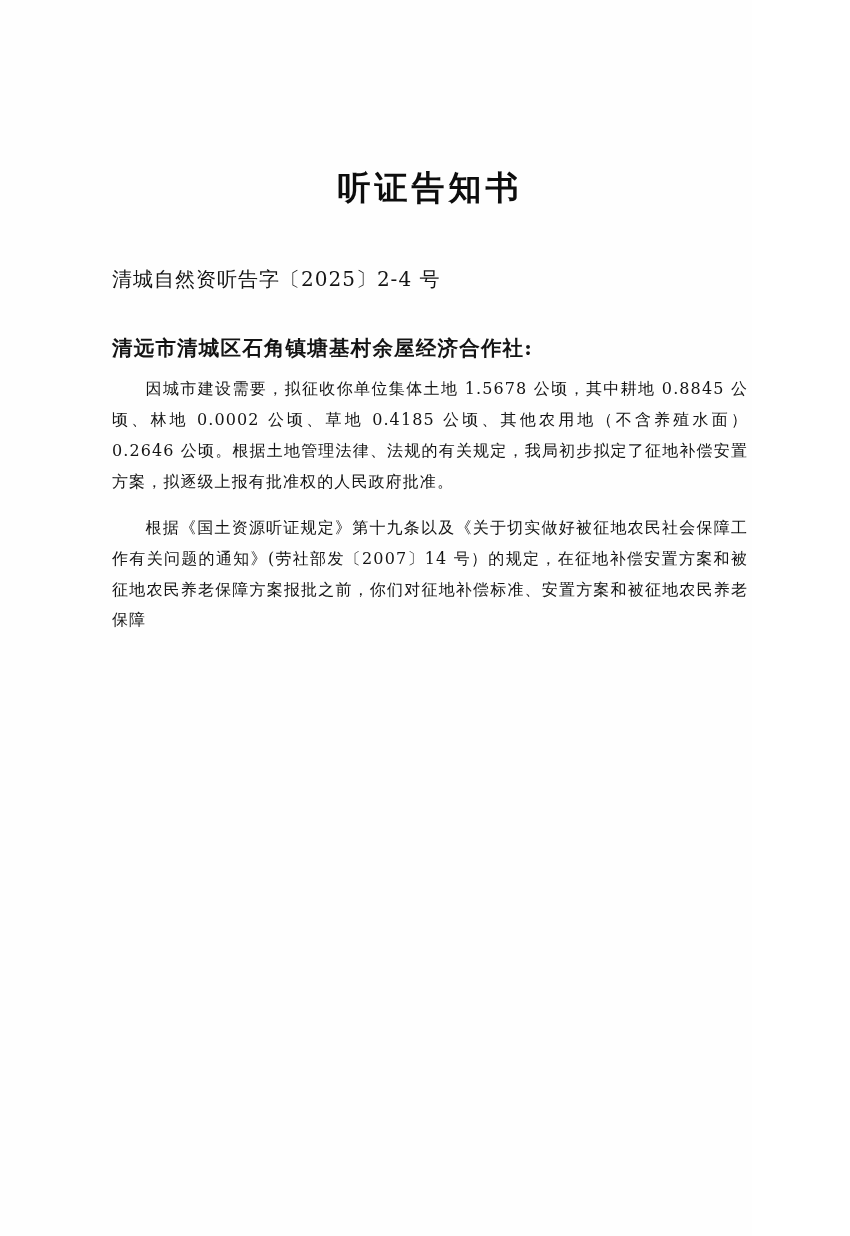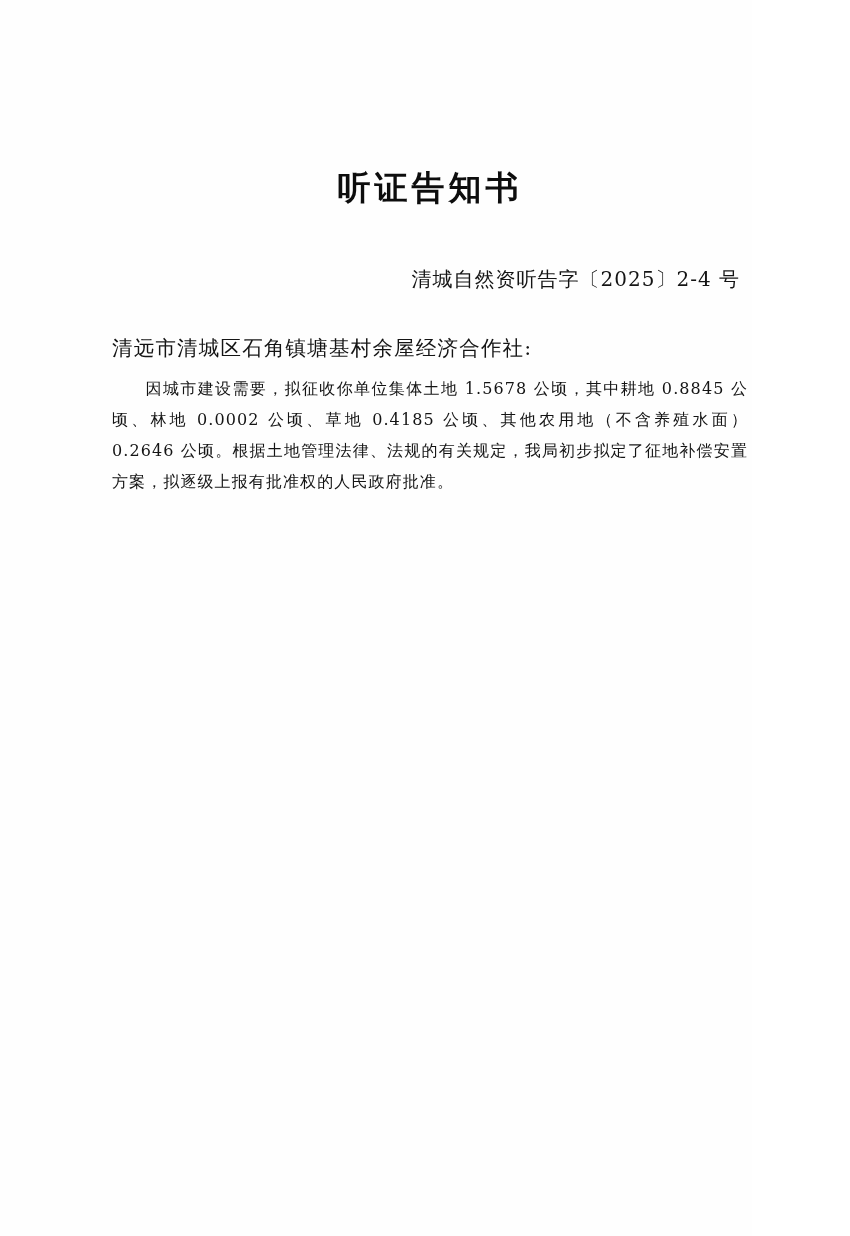--- a/index.html
+++ b/index.html
@@ -32,33 +32,33 @@
     text-align: center;
     font-family: "DejaVu Sans", "Liberation Sans", sans-serif;
     font-weight: bold;
     font-size: 33px;
     letter-spacing: 4px;
     margin-top: 168px;
     line-height: 1.2;
     color: #0d0d0d;
   }
   .doc-number {
-    text-align: right;
     font-size: 20px;
     letter-spacing: 1px;
     margin-top: 58px;
     padding-right: 8px;
     color: #141414;
   }
   .recipient {
     font-size: 20.5px;
     letter-spacing: 1.2px;
     margin-top: 40px;
     line-height: 1.55;
     color: #141414;
+    font-weight: bold;
   }
   .para {
     font-size: 16px;
     letter-spacing: 1.1px;
     line-height: 1.92;
     text-align: justify;
     text-justify: inter-ideograph;
     text-indent: 2.1em;
     margin-top: 6px;
     color: #141414;
@@ -75,15 +75,16 @@
 
     <h1 class="doc-title">听证告知书</h1>
 
     <div class="doc-number">清城自然资听告字〔2025〕2-4 号</div>
 
     <div class="recipient">清远市清城区石角镇塘基村余屋经济合作社:</div>
 
     <p class="para">因城市建设需要，拟征收你单位集体土地 1.5678 公顷，其中耕地 0.8845 公顷、林地 0.0002 公顷、草地 0.4185 公顷、其他农用地（不含养殖水面）0.2646 公顷。根据土地管理法律、法规的有关规定，我局初步拟定了征地补偿安置方案，拟逐级上报有批准权的人民政府批准。</p>
 
 
+    <p class="para">根据《国土资源听证规定》第十九条以及《关于切实做好被征地农民社会保障工作有关问题的通知》(劳社部发〔2007〕14 号）的规定，在征地补偿安置方案和被征地农民养老保障方案报批之前，你们对征地补偿标准、安置方案和被征地农民养老保障</p>
 
   </div>
 </div>
 
 </body></html>

